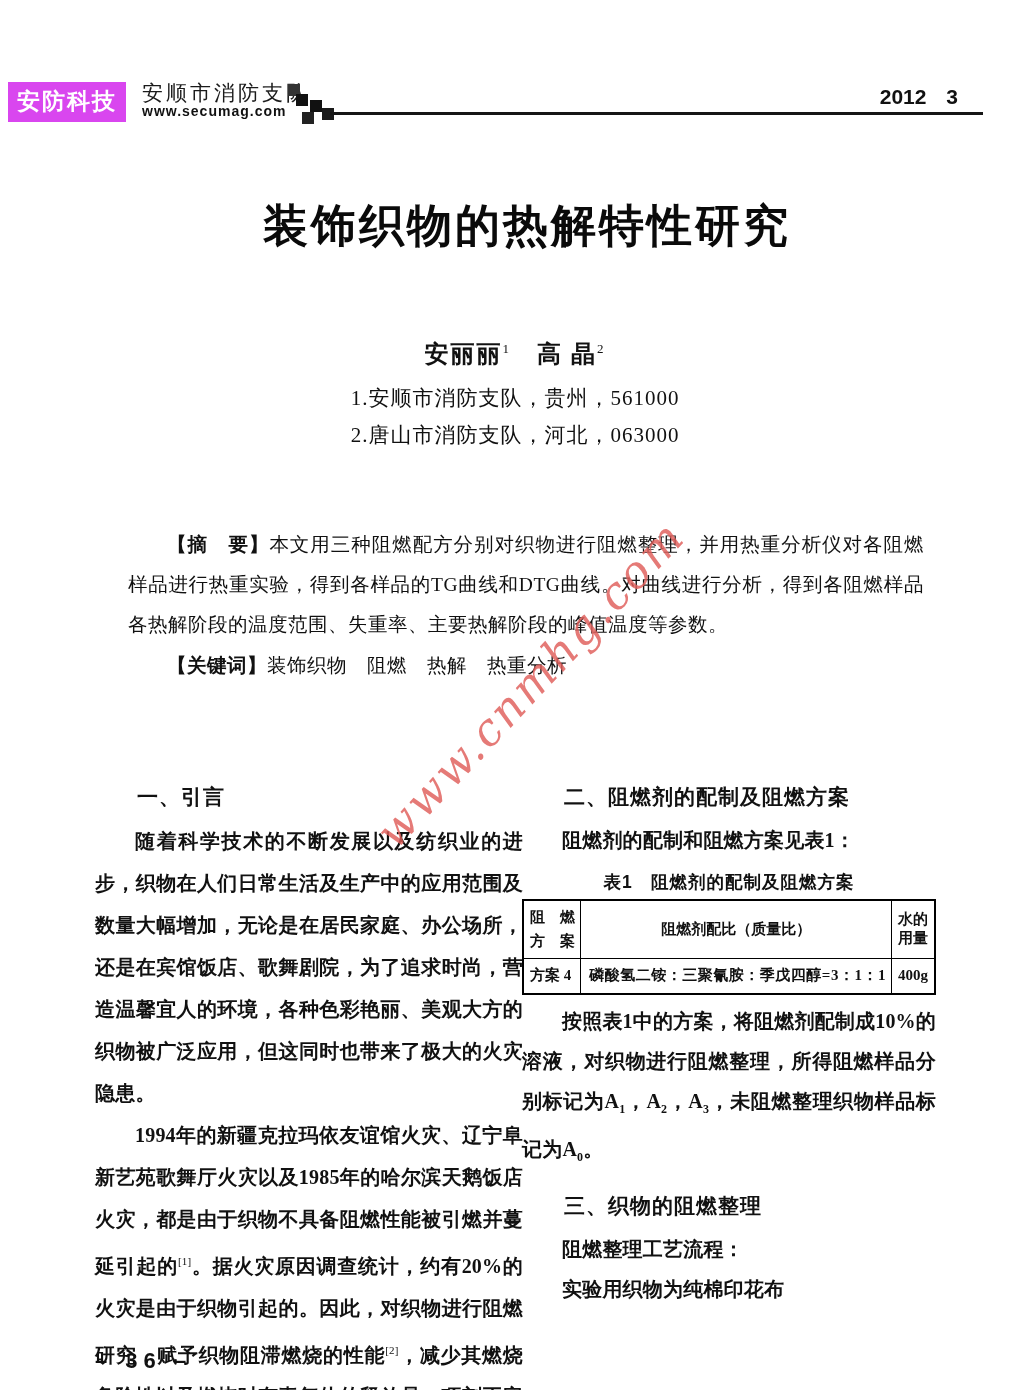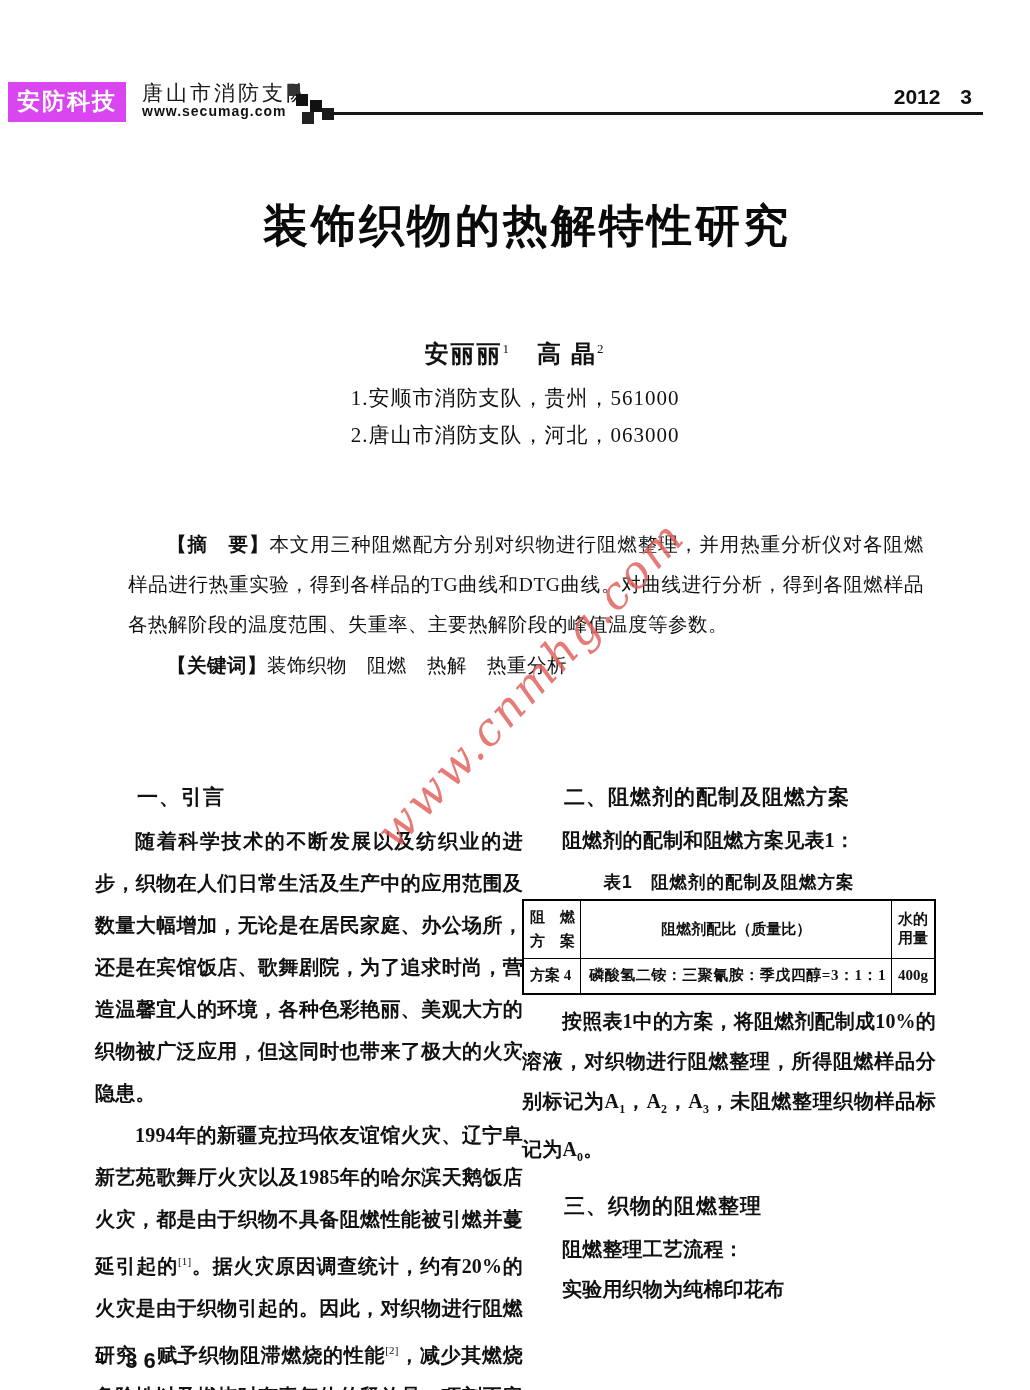--- a/index.html
+++ b/index.html
@@ -25,21 +25,21 @@
     font-family:"Liberation Serif",serif; font-size:21px; letter-spacing:3px;
     color:#1a1a1a; line-height:22px;
   }
   .masthead-url {
     font-family:"Liberation Sans",sans-serif; font-weight:bold;
     font-size:14px; letter-spacing:1px; color:#111; line-height:15px;
   }
   .header-deco { position:absolute; left:288px; top:12px; width:12px; height:12px; background:#111;
     box-shadow: 14px 6px 0 0 #111, 26px 14px 0 0 #1a1a1a, 6px 18px 0 0 #222, -8px -10px 0 0 #333; }
   .issue {
-    position:absolute; right:50px; top:3px;
+    position:absolute; right:64px; top:3px;
     font-family:"Liberation Sans","DejaVu Sans",sans-serif;
     font-weight:bold; font-size:21px; word-spacing:14px; color:#111;
   }
   .header-rule { position:absolute; left:322px; top:30px; width:653px; height:3px; background:#161616; }
 
   
   .article-title {
     position:absolute; top:196px; left:0; width:1030px; text-align:center;
     font-family:"Liberation Sans","DejaVu Sans",sans-serif;
     font-weight:bold; font-size:45px; letter-spacing:3px; color:#0a0a0a;margin-left:12px;
@@ -108,21 +108,21 @@
     font-family:"Liberation Sans","DejaVu Sans",sans-serif;
     font-weight:bold; font-size:22px; letter-spacing:6px;
   }
 </style>
 </head>
 <body>
 
 <div class="header">
   <span class="logo-box">安防科技</span>
   <span class="masthead">
-    <div class="masthead-title">唐山市消防支队</div>
+    <div class="masthead-title">安顺市消防支队</div>
     <div class="masthead-url">www.secumag.com</div>
   </span>
   <span class="header-deco"></span>
   <span class="issue">2012 3</span>
   <span class="header-rule"></span>
 </div>
 
 <h1 class="article-title">装饰织物的热解特性研究</h1>
 
 <div class="authors">

